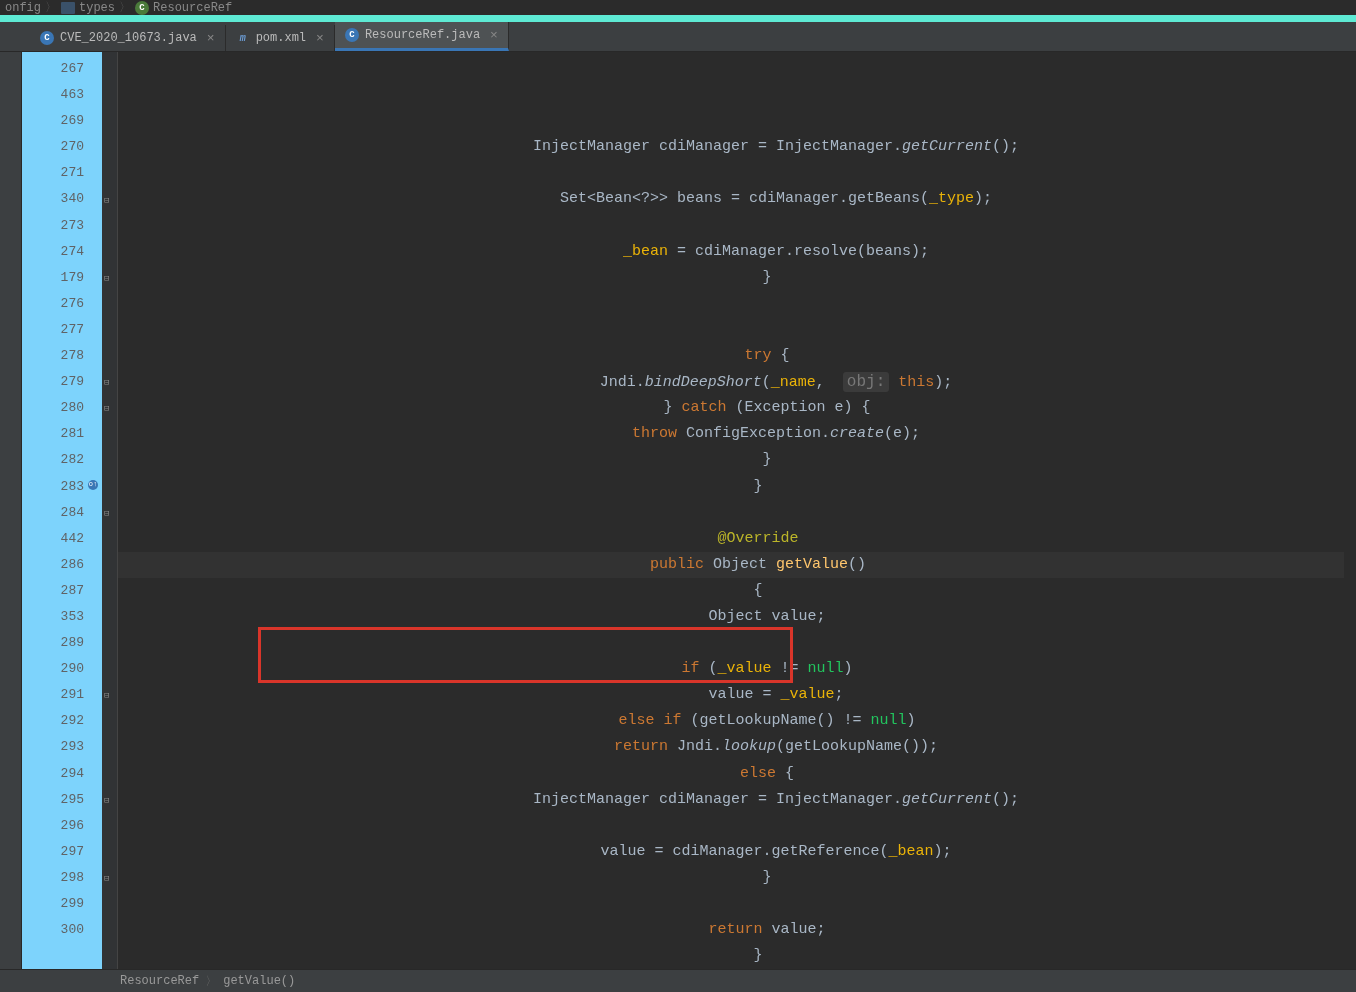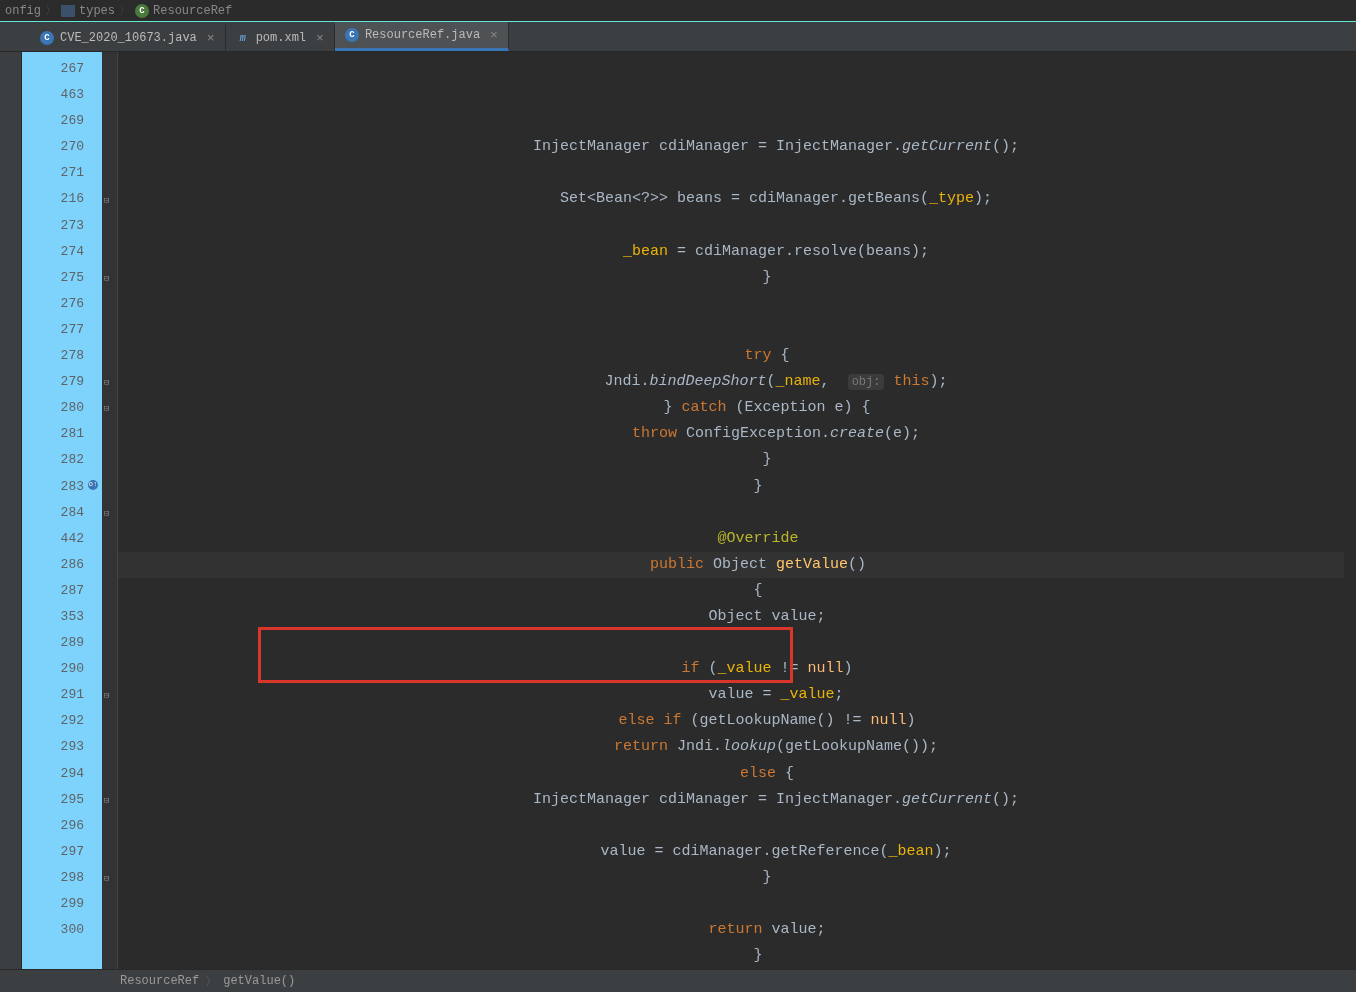--- a/index.html
+++ b/index.html
@@ -13,21 +13,21 @@
     overflow: hidden;
   }
   .breadcrumb {
     height: 22px;
     background: #2b2b2b;
     display: flex;
     align-items: center;
     padding: 0 5px;
     font-size: 12px;
     color: #888;
-    border-bottom: 1px solid #5eead4;
+    border-bottom: 7px solid #5eead4;
   }
   .breadcrumb-item {
     display: flex;
     align-items: center;
     gap: 4px;
   }
   .breadcrumb-sep {
     margin: 0 4px;
     color: #555;
   }
@@ -172,22 +172,22 @@
     background: #323232;
     z-index: 0;
   }
   .code-line > span { position: relative; z-index: 1; }
   
   .kw { color: #cc7832; }
   .method { color: #ffc66d; }
   .method-call-italic { font-style: italic; }
   .field { color: #eab308; }
   .anno { color: #bbb529; }
-  .param-hint { background: #3b3b3b; color: #787878; font-size: 12px; padding: 1px 4px; border-radius: 3px; font-family: Liberation Mono, monospace; }
-  .null { color: #fdba74; }
+  .param-hint { background: #3b3b3b; color: #787878; font-size: 16px; padding: 1px 4px; border-radius: 3px; font-family: Liberation Mono, monospace; }
+  .null { color: #22c55e; }
   .red-box {
     position: absolute;
     border: 3px solid #d9352a;
     z-index: 5;
     pointer-events: none;
   }
   .status-bar {
     height: 23px;
     background: #3c3f41;
     border-top: 1px solid #282828;
@@ -245,24 +245,24 @@
   </div>
 
 <div class="editor-container">
   <div class="project-strip"></div>
   <div class="gutter" id="gutter">
       <div class="gutter-line">267</div>
       <div class="gutter-line">463</div>
       <div class="gutter-line">269</div>
       <div class="gutter-line">270</div>
       <div class="gutter-line">271</div>
-      <div class="gutter-line">216</div>
+      <div class="gutter-line">340</div>
       <div class="gutter-line">273</div>
       <div class="gutter-line">274</div>
-      <div class="gutter-line">275</div>
+      <div class="gutter-line">179</div>
       <div class="gutter-line">276</div>
       <div class="gutter-line">277</div>
       <div class="gutter-line">278</div>
       <div class="gutter-line">279</div>
       <div class="gutter-line">280</div>
       <div class="gutter-line">281</div>
       <div class="gutter-line">282</div>
       <div class="gutter-line">283<span class="override-icon" style="font-size: 7px;">o↑</span></div>
       <div class="gutter-line">284</div>
       <div class="gutter-line">442</div>

